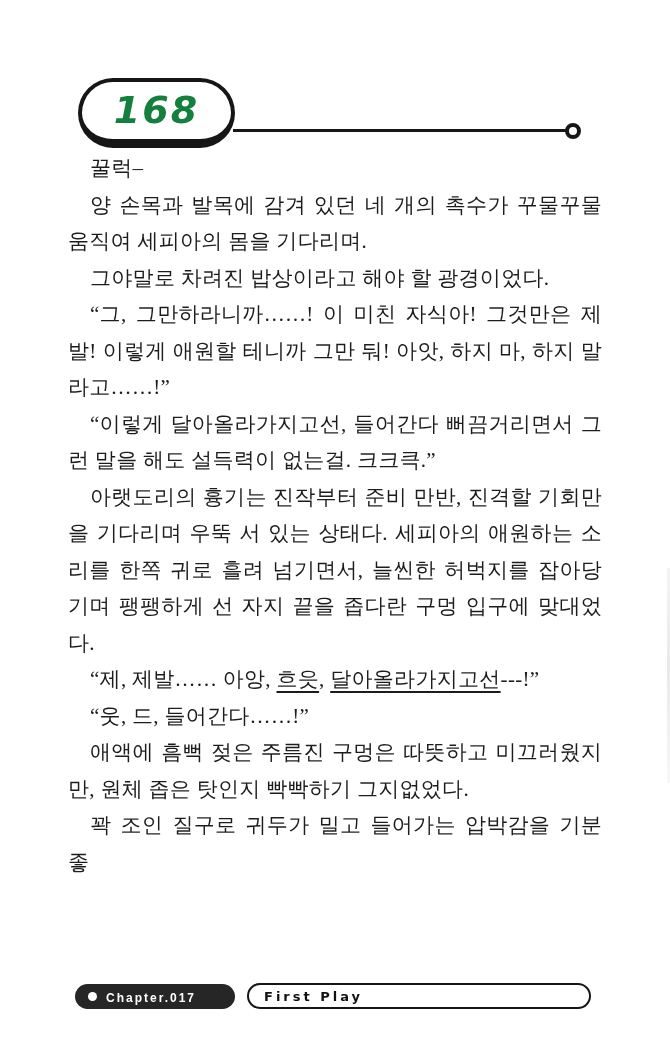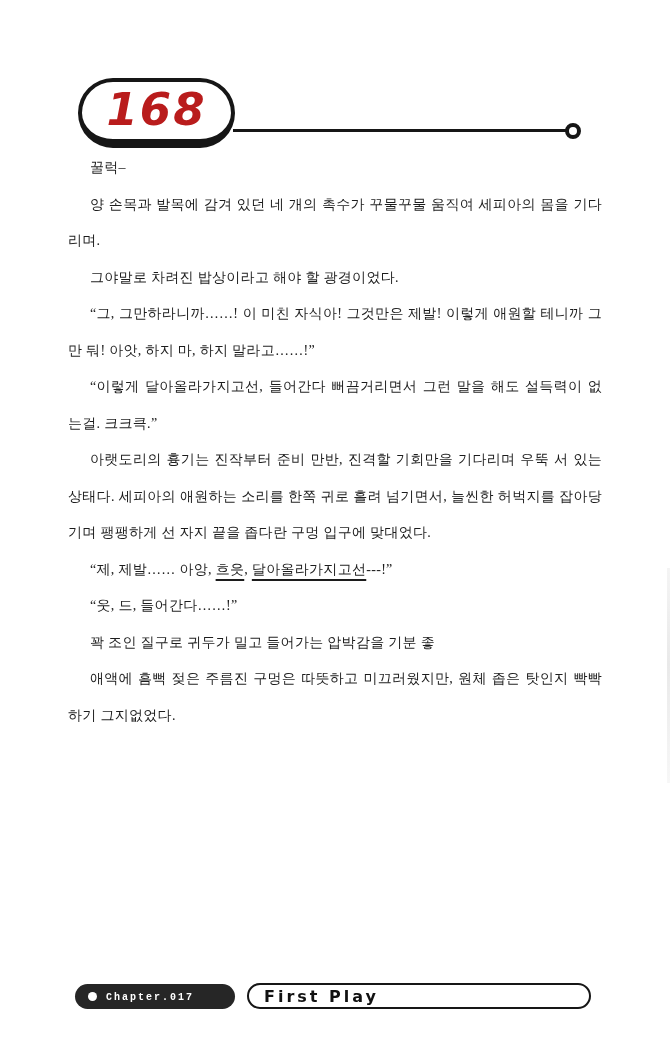--- a/index.html
+++ b/index.html
@@ -10,64 +10,64 @@
 
   
   .pagenum-pill {
     position:absolute; left:78px; top:78px; width:157px; height:70px;
     box-sizing:border-box; border:4px solid #161616; border-bottom-width:9px;
     border-radius:36px; display:flex; align-items:center; justify-content:center;
     background:#fff;
   }
   .pagenum {
     font-family:"DejaVu Sans","Liberation Sans",sans-serif;
-    font-style:italic; font-weight:bold; font-size:45px; letter-spacing:2px;
-    color:#b91c1c; transform:translateY(-1px);
+    font-style:italic; font-weight:bold; font-size:38px; letter-spacing:2px;
+    color:#15803d; transform:translateY(-1px);
   }
   .header-rule { position:absolute; left:233px; top:129px; width:334px; height:3px; background:#161616; }
   .header-ring {
     position:absolute; left:565px; top:123px; width:8px; height:8px;
     background:#fff; border:4px solid #161616; border-radius:50%;
   }
 
   
   .body-text {
     position:absolute; left:68px; top:150px; width:534px;
-    color:#1c1c1c; font-size:14px; line-height:36.5px;
+    color:#1c1c1c; font-size:21px; line-height:36.5px;
     text-align:justify; word-break:break-all; letter-spacing:0.3px;
   }
   .para { margin:0; text-indent:22px; }
   .u { text-decoration:underline; text-underline-offset:5px; text-decoration-thickness:1.5px; }
 
   
   .edge-shadow {
     position:absolute; right:0; top:568px; width:3px; height:215px;
     background:linear-gradient(to bottom,#f4f4f4,#e9e9e9 45%,#f7f7f7);
   }
 
   
   .chapter-pill {
     position:absolute; left:75px; top:984px; width:160px; height:25px;
     background:#262626; border-radius:13px; display:flex; align-items:center;
     box-sizing:border-box; padding-left:13px;
   }
   .dot { width:9px; height:9px; border-radius:50%; background:#ffffff; flex:0 0 auto; }
   .chapter-label {
-    font-family:Liberation Mono, monospace; font-weight:bold;
-    font-size:10px; letter-spacing:2px; color:#ffffff; margin-left:9px;
+    font-family:Liberation Sans, sans-serif; font-weight:bold;
+    font-size:12px; letter-spacing:2px; color:#ffffff; margin-left:9px;
     transform:translateY(0.5px); white-space:nowrap;
   }
   .title-pill {
     position:absolute; left:247px; top:983px; width:344px; height:26px;
     box-sizing:border-box; border:2px solid #161616; border-radius:14px;
     background:#ffffff; display:flex; align-items:center; padding-left:15px;
   }
   .title-label {
     font-family:"DejaVu Sans","Liberation Sans",sans-serif; font-weight:bold;
-    font-size:16px; letter-spacing:3px; color:#111111; white-space:nowrap;
+    font-size:13px; letter-spacing:3px; color:#111111; white-space:nowrap;
   }
 </style>
 </head>
 <body>
 
 <div class="page">
 
   <div class="pagenum-pill">
     <span class="pagenum">168</span>
   </div>
@@ -76,22 +76,22 @@
 
   <div class="body-text">
       <p class="para"><span>꿀럭–</span></p>
       <p class="para"><span>양 손목과 발목에 감겨 있던 네 개의 촉수가 꾸물꾸물 움직여 세피아의 몸을 기다리며.</span></p>
       <p class="para"><span>그야말로 차려진 밥상이라고 해야 할 광경이었다.</span></p>
       <p class="para"><span>“그, 그만하라니까……! 이 미친 자식아! 그것만은 제발! 이렇게 애원할 테니까 그만 둬! 아앗, 하지 마, 하지 말라고……!”</span></p>
       <p class="para"><span>“이렇게 달아올라가지고선, 들어간다 뻐끔거리면서 그런 말을 해도 설득력이 없는걸. 크크큭.”</span></p>
       <p class="para"><span>아랫도리의 흉기는 진작부터 준비 만반, 진격할 기회만을 기다리며 우뚝 서 있는 상태다. 세피아의 애원하는 소리를 한쪽 귀로 흘려 넘기면서, 늘씬한 허벅지를 잡아당기며 팽팽하게 선 자지 끝을 좁다란 구멍 입구에 맞대었다.</span></p>
       <p class="para"><span>“제, 제발…… 아앙, </span><span class="u">흐읏</span><span>, </span><span class="u">달아올라가지고선</span><span>---!”</span></p>
       <p class="para"><span>“웃, 드, 들어간다……!”</span></p>
+      <p class="para"><span>애액에 흠뻑 젖은 주름진 구멍은 따뜻하고 미끄러웠지만, 원체 좁은 탓인지 빡빡하기 그지없었다.</span></p>
       <p class="para"><span>꽉 조인 질구로 귀두가 밀고 들어가는 압박감을 기분 좋</span></p>
-      <p class="para"><span>애액에 흠뻑 젖은 주름진 구멍은 따뜻하고 미끄러웠지만, 원체 좁은 탓인지 빡빡하기 그지없었다.</span></p>
     </div>
 
   <div class="edge-shadow"></div>
 
   <div>
     <div class="chapter-pill">
       <span class="dot"></span>
       <span class="chapter-label">Chapter.017</span>
     </div>
     <div class="title-pill">

